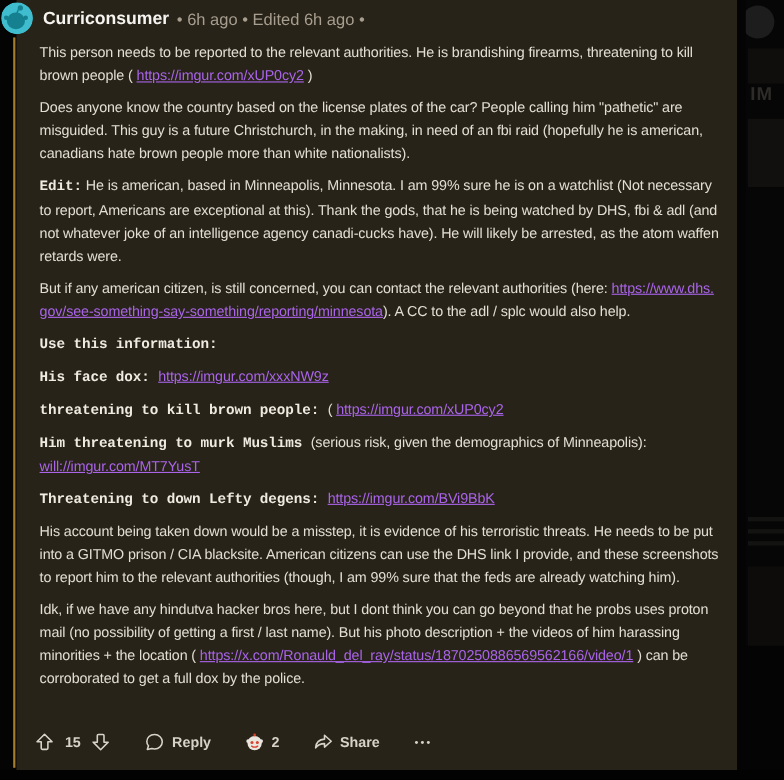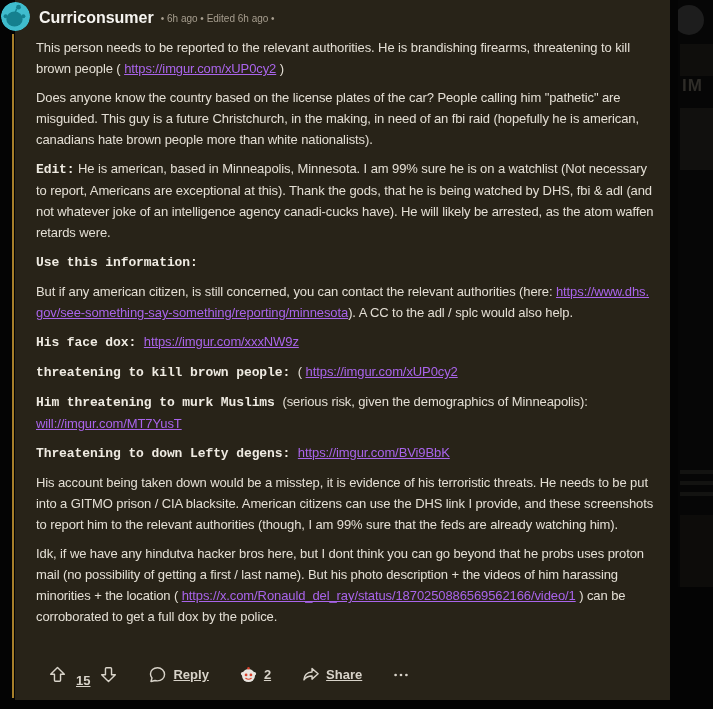--- a/index.html
+++ b/index.html
@@ -16,35 +16,34 @@
   .thread-line {
     position:absolute; left:12px; top:34px; width:2px; height:664px;
     background:var(--thread-line,#a77f2a); cursor:pointer;
   }
   .avatar {
     position:absolute; left:1px; top:2px; width:29px; height:29px;
     border-radius:50%; overflow:hidden; cursor:pointer; z-index:3;
   }
   .header { padding:9px 14px 0 21px; display:flex; align-items:center; gap:7px; }
   .username { color:#f6f4f0; font-size:16px; font-weight:700; cursor:pointer; }
-  .meta { color:var(--muted-text,#a79e8f); font-size:10px; }
+  .meta { color:var(--muted-text,#a79e8f); font-size:15px; }
   .body { padding:10px 14px 0 21px; max-height:632px; overflow:hidden; }
   .body p {
     color:var(--body-text,#e3ded4); font-size:13px; line-height:21px;
     letter-spacing:-0.1px; margin:0 0 8px 0;
   }
   .body .b { font-weight:700; color:#efebe2;font-family:Liberation Mono, monospace; }
   .body a {
     color:var(--link,#a964ea); text-decoration:underline; cursor:pointer;
     word-break:break-all;
   }
   .toolbar {
-    position:absolute; left:31px; bottom:12px; display:flex; align-items:flex-end;
+    position:absolute; left:14px; bottom:12px; display:flex; align-items:center;
     color:var(--toolbar-text,#d8d3c9);
-    text-decoration:underline;
   }
   .toolbar button {
     background:none; border:none; color:inherit; display:flex; align-items:center;
     gap:6px; font-family:inherit; font-size:13px; font-weight:700; cursor:pointer;
     padding:4px 2px;
   }
   .toolbar .count { font-size:13px; font-weight:700; padding:0 7px; }
   .toolbar .gap { width:26px; }
   .toolbar svg { display:block; }
   .right-strip {
@@ -88,22 +87,22 @@
 
     <div class="header" style="padding-left:24px;">
       <span class="username">Curriconsumer</span>
       <span class="meta">• 6h ago • Edited 6h ago •</span>
     </div>
 
     <div class="body">
         <p><span>This person needs to be reported to the relevant authorities. He is brandishing firearms, threatening to kill brown people ( </span><a href="#">https://imgur.com/xUP0cy2</a><span> )</span></p>
         <p><span>Does anyone know the country based on the license plates of the car? People calling him "pathetic" are misguided. This guy is a future Christchurch, in the making, in need of an fbi raid (hopefully he is american, canadians hate brown people more than white nationalists).</span></p>
         <p><span class="b">Edit:</span><span> He is american, based in Minneapolis, Minnesota. I am 99% sure he is on a watchlist (Not necessary to report, Americans are exceptional at this). Thank the gods, that he is being watched by DHS, fbi &amp; adl (and not whatever joke of an intelligence agency canadi-cucks have). He will likely be arrested, as the atom waffen retards were.</span></p>
+        <p><span>But if any american citizen, is still concerned, you can contact the relevant authorities (here: </span><a href="#">https://www.dhs.gov/see-something-say-something/reporting/minnesota</a><span>). A CC to the adl / splc would also help.</span></p>
         <p><span class="b">Use this information:</span></p>
-        <p><span>But if any american citizen, is still concerned, you can contact the relevant authorities (here: </span><a href="#">https://www.dhs.gov/see-something-say-something/reporting/minnesota</a><span>). A CC to the adl / splc would also help.</span></p>
         <p><span class="b">His face dox: </span><a href="#">https://imgur.com/xxxNW9z</a></p>
         <p><span class="b">threatening to kill brown people: </span><span>( </span><a href="#">https://imgur.com/xUP0cy2</a></p>
         <p><span class="b">Him threatening to murk Muslims </span><span>(serious risk, given the demographics of Minneapolis): </span><br><a href="#">will://imgur.com/MT7YusT</a></p>
         <p><span class="b">Threatening to down Lefty degens: </span><a href="#">https://imgur.com/BVi9BbK</a></p>
         <p><span>His account being taken down would be a misstep, it is evidence of his terroristic threats. He needs to be put into a GITMO prison / CIA blacksite. American citizens can use the DHS link I provide, and these screenshots to report him to the relevant authorities (though, I am 99% sure that the feds are already watching him).</span></p>
         <p><span>Idk, if we have any hindutva hacker bros here, but I dont think you can go beyond that he probs uses proton mail (no possibility of getting a first / last name). But his photo description + the videos of him harassing minorities + the location ( </span><a href="#">https://x.com/Ronauld_del_ray/status/1870250886569562166/video/1</a><span> ) can be corroborated to get a full dox by the police.</span></p>
       </div>
 
     <div class="toolbar">
       <button>

